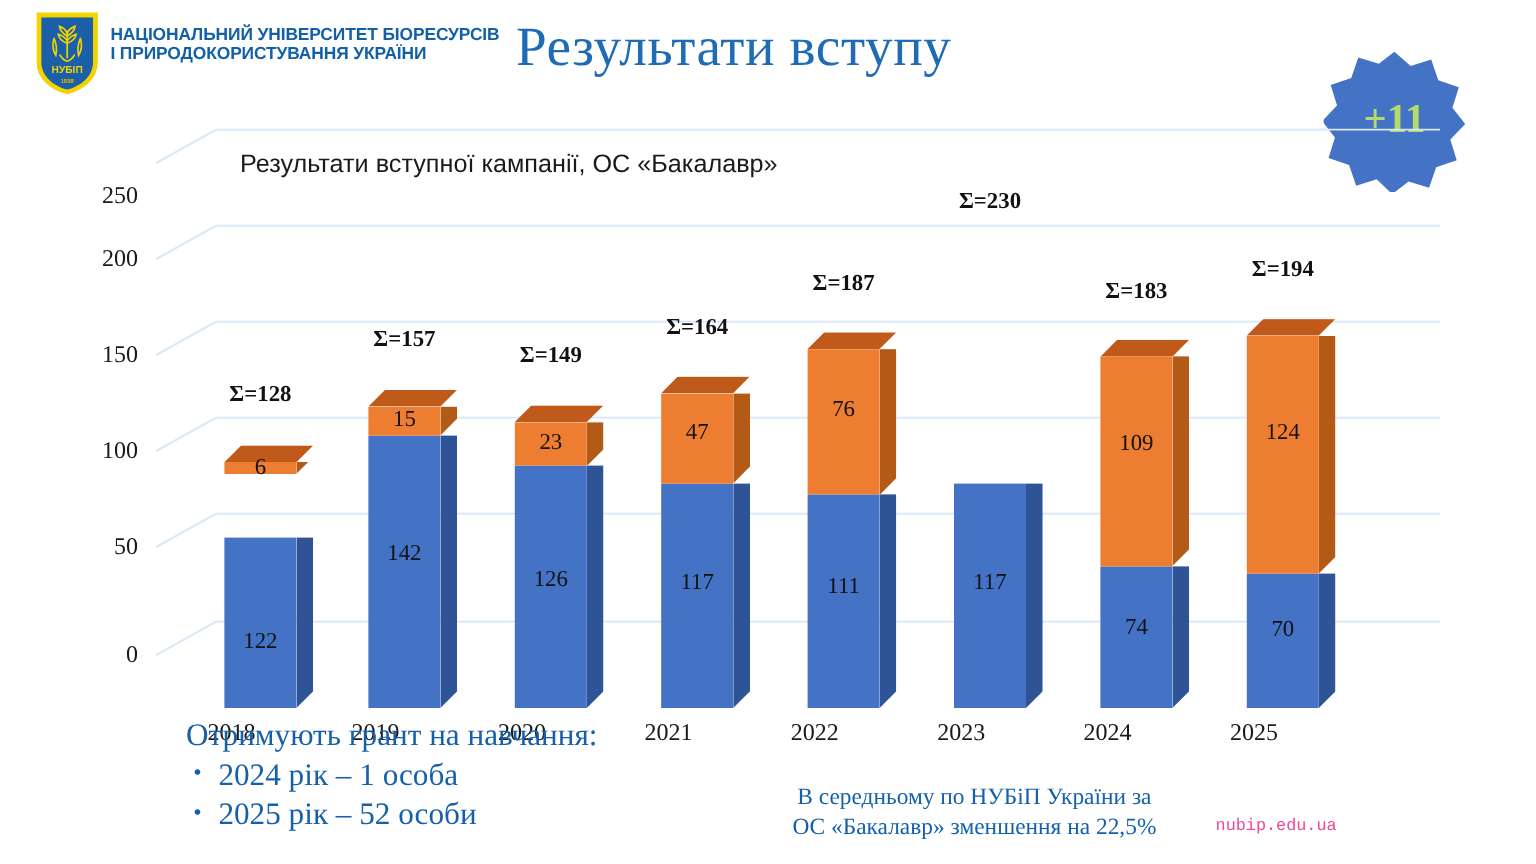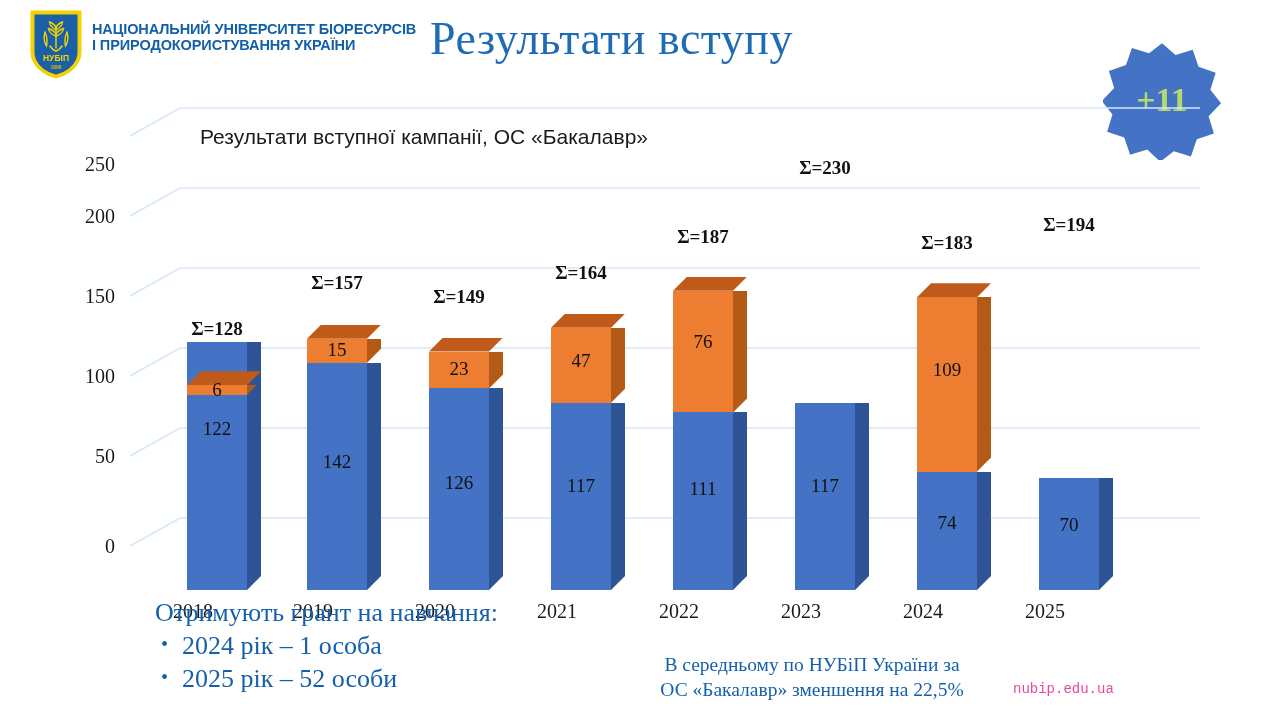--- a/index.html
+++ b/index.html
@@ -272,21 +272,21 @@
         <path d="M130 206 L180 178 L1200 178"></path>
         <path d="M130 286 L180 258 L1200 258"></path>
         <path d="M130 366 L180 338 L1200 338"></path>
         <path d="M130 456 L180 428 L1200 428"></path>
       </g>
     </svg>
 
     <div id="chart-inner-title">Результати вступної кампанії, ОС «Бакалавр»</div>
 
     <div class="bar-col" style="left:187px; width:60px; height:455px;">
-      <div class="seg" style="bottom:0; height:248px;padding-left:28px;">
+      <div class="seg" style="bottom:0; height:142px;padding-left:28px;">
         <div class="front" style="background:#4472C4;"></div>
         <div class="side" style="background:#2E5496; clip-path:polygon(0 0,100% -14px,100% calc(100% - 14px),0 100%);"></div>
         <div class="seg-label" style="top:76px;">122</div>
       </div>
       <div class="seg" style="bottom:195.2px; height:9.6px;">
         <div class="front" style="background:#ED7D31;"></div>
         <div class="side" style="background:#B35A17; clip-path:polygon(0 0,100% -14px,100% calc(100% - 14px),0 100%);"></div>
         <div class="topface" style="background:#C05A1A; clip-path:polygon(0 100%,14px 0,100% 0,calc(100% - 14px) 100%); width:calc(100% + 14px);"></div>
         <div class="seg-label" style="top:-6px;">6</div>
       </div>
@@ -382,20 +382,26 @@
       </div>
       <div class="sum-label" style="bottom:336px;">Σ=183</div>
       <div class="xtick">2024</div>
     </div>
 
     <div class="bar-col" style="left:1039px; width:60px; height:455px;">
       <div class="seg" style="bottom:0; height:112px;">
         <div class="front" style="background:#4472C4;"></div>
         <div class="side" style="background:#2E5496; clip-path:polygon(0 0,100% -14px,100% calc(100% - 14px),0 100%);"></div>
         <div class="seg-label" style="top:36px;">70</div>
+      </div>
+      <div class="seg" style="bottom:112px; height:198.4px;">
+        <div class="front" style="background:#ED7D31;"></div>
+        <div class="side" style="background:#B35A17; clip-path:polygon(0 0,100% -14px,100% calc(100% - 14px),0 100%);"></div>
+        <div class="topface" style="background:#C05A1A; clip-path:polygon(0 100%,14px 0,100% 0,calc(100% - 14px) 100%); width:calc(100% + 14px);"></div>
+        <div class="seg-label" style="top:70px;">124</div>
       </div>
       <div class="sum-label" style="bottom:354px;">Σ=194</div>
       <div class="xtick">2025</div>
     </div>
 
   </div>
 
   <div id="grant-block">
     <div id="grant-heading">Отримують грант на навчання:</div>
     <div class="grant-item">

